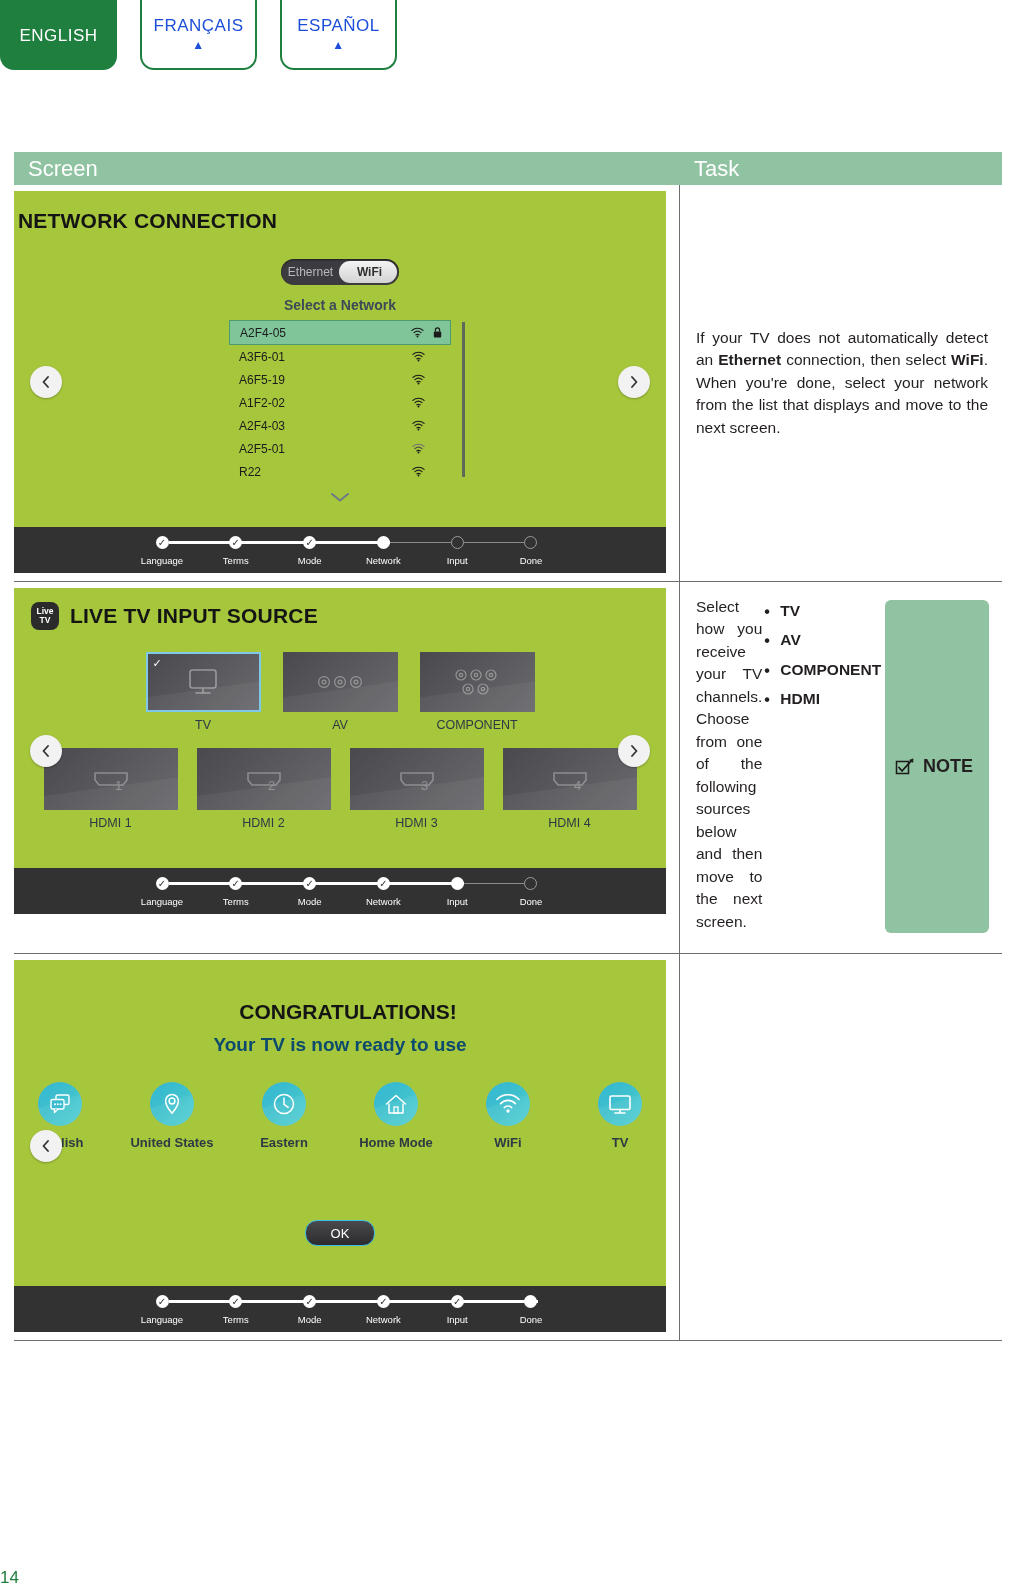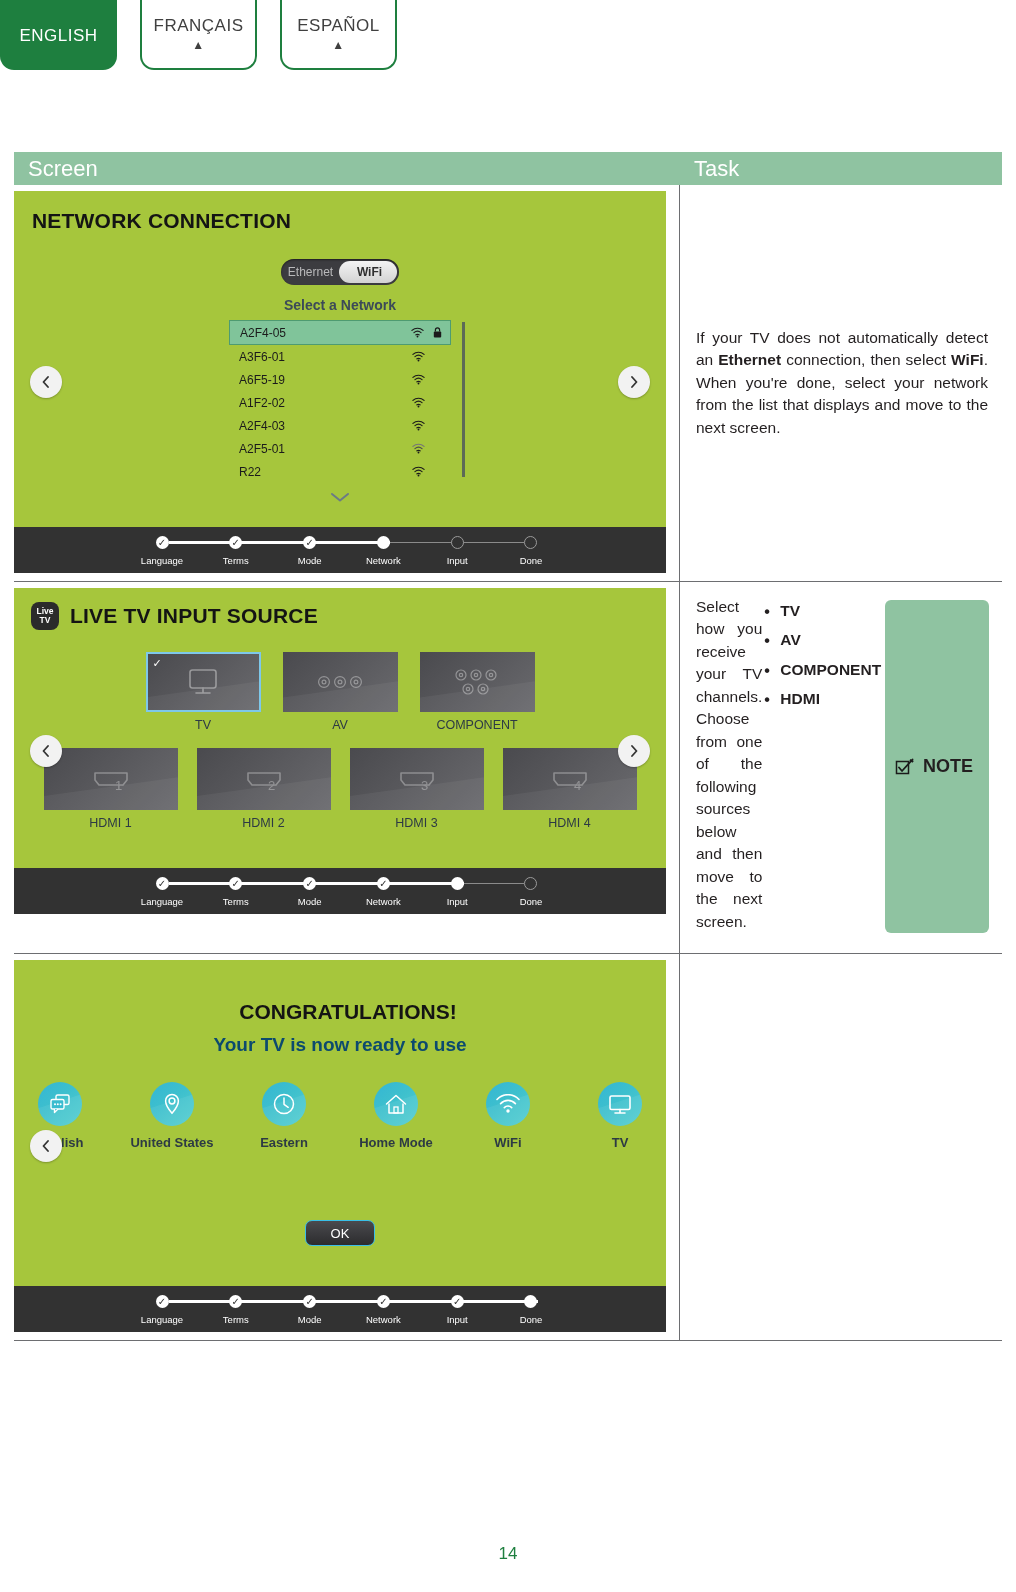--- a/index.html
+++ b/index.html
@@ -35,21 +35,21 @@
     box-sizing: border-box;
     font-size: 17px;
     letter-spacing: .5px;
   }
   .lang-tab.active {
     background: #1e7f3f;
     color: #ffffff;
   }
   .lang-tab.inactive {
     background: #ffffff;
-    color: #404040;
+    color: #1d4ed8;
     border: 2px solid #1e7f3f;
     border-top: none;
   }
   .lang-tab .lbl { line-height: 1; }
   .lang-tab .tri {
     font-size: 12px;
     line-height: 1;
     margin-top: 5px;
   }
   .lang-tab.active .lbl { margin-top: 0; }
@@ -401,33 +401,32 @@
   .cong-lbl {
     margin-top: 9px;
     font-size: 13px;
     color: #2d3a44;
     font-weight: bold;
     white-space: nowrap;
   }
   .okbtn {
     width: 68px; height: 24px;
     margin: 0 auto;
-    border-radius: 7px;
+    border-radius: 12px;
     background: linear-gradient(#4a4a4e,#2c2c2e);
     border: 1.5px solid #39bfe8;
     color: #fff;
     font-size: 13px;
     display: flex; align-items: center; justify-content: center;
   }
 
   .pagenum {
     position: absolute;
     left: 0; right: 0;
-    bottom: 28px;
-    text-align: center;
+    bottom: 4px;
     color: #1e7f3f;
     font-size: 17px;
   }
   svg { display: block; }
 </style>
 </head>
 <body>
 
 <div class="lang-tabs">
   <div class="lang-tab active">
@@ -457,21 +456,21 @@
           <svg width="12" height="12" viewBox="0 0 12 12">
               <path d="M8 1 L3.5 6 L8 11" stroke="#333" stroke-width="1.8" fill="none" stroke-linecap="round" stroke-linejoin="round"></path>
             </svg>
         </div>
         <div class="navbtn right">
           <svg width="12" height="12" viewBox="0 0 12 12">
               <path d="M4 1 L8.5 6 L4 11" stroke="#333" stroke-width="1.8" fill="none" stroke-linecap="round" stroke-linejoin="round"></path>
             </svg>
         </div>
 
-        <div class="title" style="margin:0 0 26px 18px;">NETWORK CONNECTION</div>
+        <div class="title" style="margin:0 0 26px 4px;">NETWORK CONNECTION</div>
 
         <div class="toggle">
           <div class="opt">Ethernet</div>
           <div class="knob"></div>
           <div class="opt on" style="position:relative;z-index:3;">WiFi</div>
         </div>
 
         <div class="sel-net">Select a Network</div>
 
         <div class="netlist">

